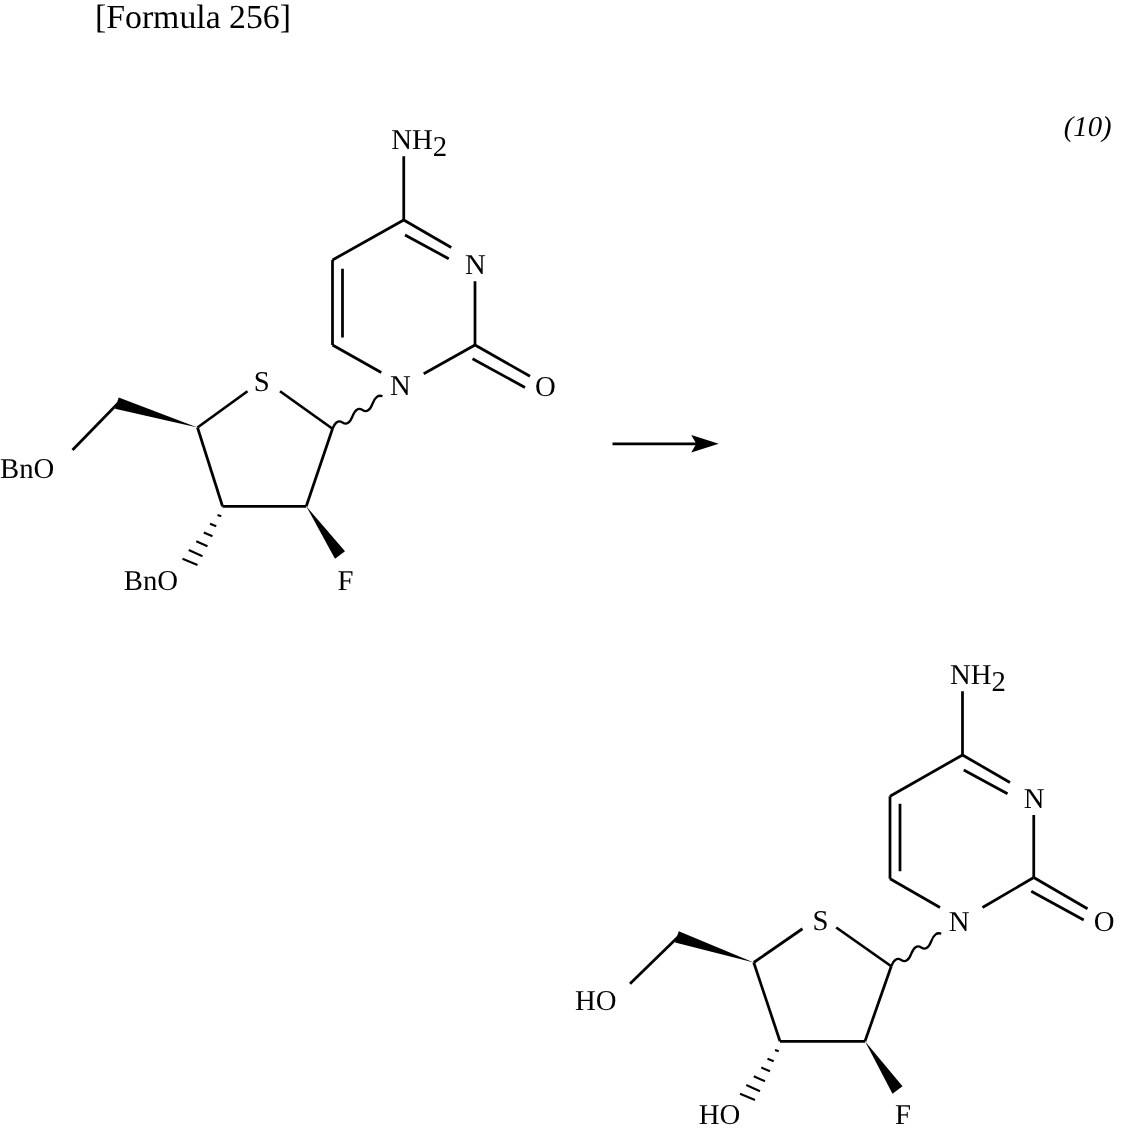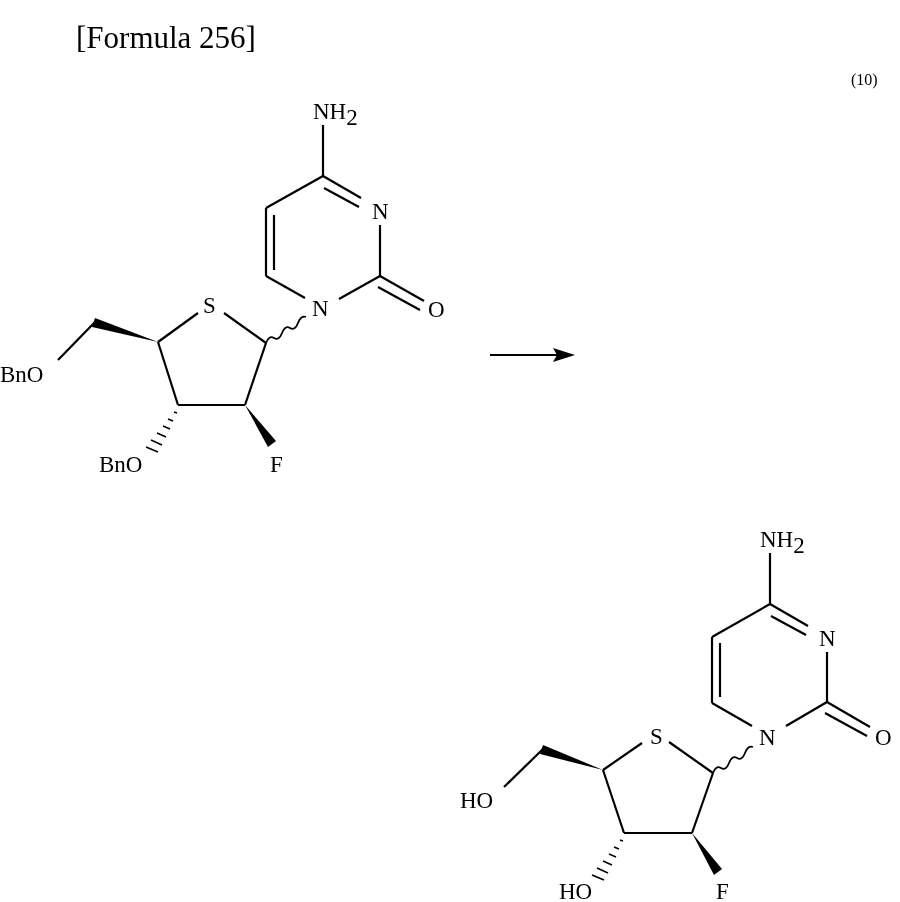--- a/index.html
+++ b/index.html
@@ -5,22 +5,22 @@
   html, body { margin: 0; padding: 0; background: #ffffff; }
   body { width: 900px; height: 902px; position: relative; overflow: hidden;
          font-family: "Liberation Serif", "DejaVu Serif", serif; color: #000; }
   .label { position: absolute; font-size: 22px; line-height: 1; white-space: nowrap; }
   svg { position: absolute; left: 0; top: 0; }
   svg text { font-family: "Liberation Serif", "DejaVu Serif", serif; font-size: 23px; fill: #000; }
 </style>
 </head>
 <body>
 
-<div class="label" style="left:76px; top:22px; font-size:31px;">[Formula 256]</div>
-<div class="label" style="left:851px; top:72px; font-size:16px;">(10)</div>
+<div class="label" style="left:76px; top:0; font-size:27px;">[Formula 256]</div>
+<div class="label" style="left:851px; top:90px; font-size:23px;font-style:italic;">(10)</div>
 
 <svg width="900" height="902" viewBox="0 0 900 902">
 
   <g stroke="#000" stroke-width="2.2" fill="none">
 
     <line x1="323" y1="125" x2="323" y2="176"></line>
     <line x1="323" y1="176" x2="266" y2="208"></line>
     <line x1="323" y1="176" x2="361" y2="198"></line>
     <line x1="324" y1="188" x2="359" y2="207"></line>
     <line x1="380" y1="225" x2="380" y2="276"></line>

